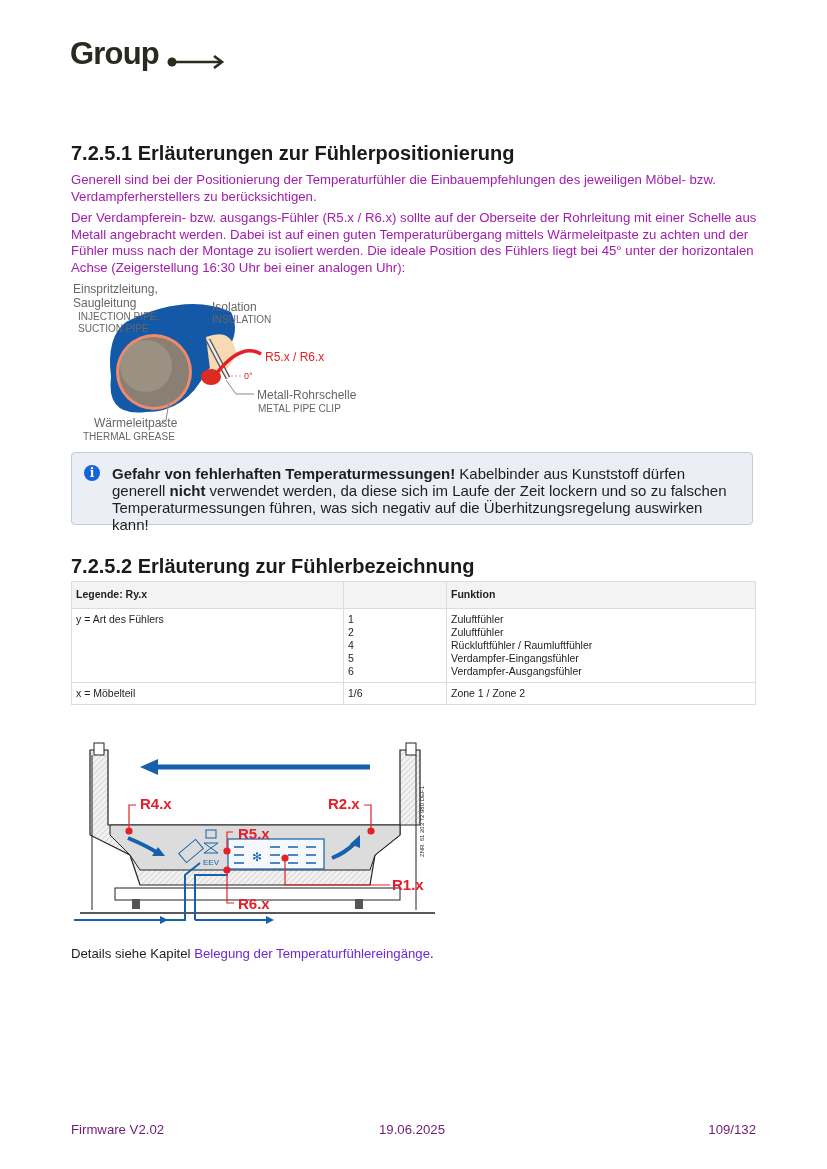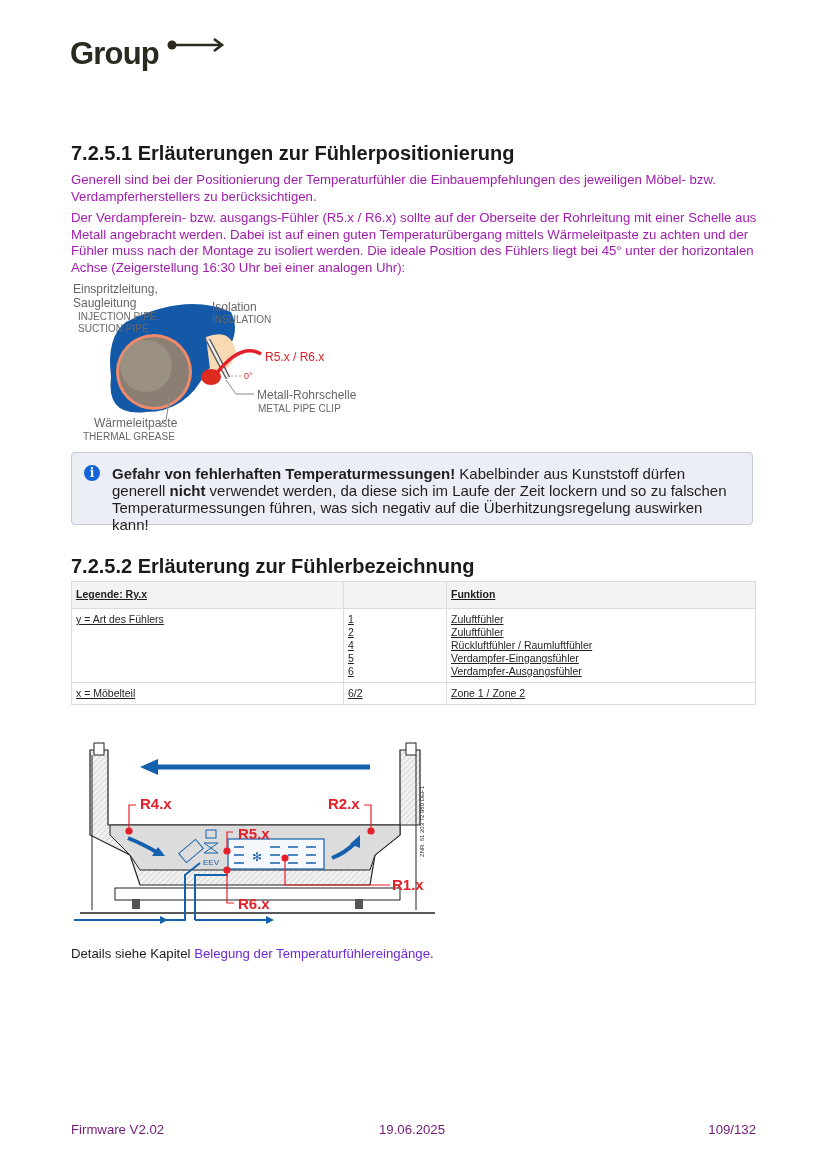--- a/index.html
+++ b/index.html
@@ -2,37 +2,37 @@
 <html><head>
 <meta charset="utf-8">
 <style>
   html, body { margin: 0; padding: 0; background: #ffffff; }
   body {
     width: 827px; height: 1169px; position: relative; overflow: hidden;
     font-family: "Liberation Sans", sans-serif; color: #1a1a1a;
   }
   .logo { position: absolute; left: 70px; top: 36px; font-weight: bold; line-height: 1; }
   .logo .l1 { color: #1aa9c8; font-size: 31px; letter-spacing: -0.8px; display: block; }
-  .logo .l2 { color: #2a2a1e; font-size: 31px; letter-spacing: -0.8px; display: flex; align-items: flex-start; margin-top: 2px; }
+  .logo .l2 { color: #2a2a1e; font-size: 31px; letter-spacing: -0.8px; display: flex; align-items: flex-end; margin-top: 2px; }
   .logo .l2 svg { margin-left: 8px; }
 
   h2 { position: absolute; left: 71px; margin: 0; font-size: 20px; font-weight: bold; color: #1a1a1a; }
   .p { position: absolute; left: 71px; width: 690px; font-size: 13.2px; line-height: 16.5px; margin: 0; color: #a21caf; }
 
   .fig1 { position: absolute; left: 66px; top: 282px; width: 310px; height: 165px; }
 
   .note {
     position: absolute; left: 71px; top: 452px; width: 682px; height: 73px;
     background: #eceef5; border: 1px solid #c6cad8; border-radius: 4px; box-sizing: border-box;
   }
   .note .icon { position: absolute; left: 12px; top: 12px; width: 16px; height: 16px; border-radius: 50%; background: #1565d8; color: #fff; font-weight: bold; font-size: 12px; text-align: center; line-height: 16px; font-family: "DejaVu Serif", serif; }
   .note .txt { position: absolute; left: 40px; top: 12px; right: 14px; font-size: 15px; line-height: 17px; color: #1e1e1e; }
 
   table.leg { position: absolute; left: 71px; top: 581px; width: 685px; border-collapse: collapse; font-size: 10.5px; color: #1e1e1e; }
-  table.leg td, table.leg th { border: 1px solid #dcdcdc; padding: 4px 4px; vertical-align: top; text-align: left; line-height: 13px; text-decoration: underline; }
+  table.leg td, table.leg th { border: 1px solid #dcdcdc; padding: 4px 4px; vertical-align: top; text-align: left; line-height: 13px; }
   table.leg th { background: #f3f3f3; font-weight: bold; height: 16px; padding-top: 6px; }
   table.leg td.c1 { width: 263px; }
   table.leg td.c2 { width: 94px; }
   .ml div { line-height: 13px; }
 
   .fig2 { position: absolute; left: 70px; top: 735px; width: 370px; height: 200px; }
 
   .details { position: absolute; left: 71px; top: 946px; font-size: 13.2px; color: #1e1e1e; }
   .details a { color: #6d28d9; text-decoration: none; }
 
@@ -111,21 +111,21 @@
     <td class="ml">
       <div>Zuluftfühler</div>
       <div>Zuluftfühler</div>
       <div>Rückluftfühler / Raumluftfühler</div>
       <div>Verdampfer-Eingangsfühler</div>
       <div>Verdampfer-Ausgangsfühler</div>
     </td>
   </tr>
   <tr>
     <td class="c1">x = Möbelteil</td>
-    <td class="c2">6/2</td>
+    <td class="c2">1/6</td>
     <td>Zone 1 / Zone 2</td>
   </tr>
 </tbody>
   </table>
 
 <svg class="fig2" viewBox="0 0 370 200" font-family="Liberation Sans, sans-serif" font-weight="bold">
   <defs>
     <pattern id="hatch" width="4" height="4" patternUnits="userSpaceOnUse" patternTransform="rotate(45)">
       <rect width="4" height="4" fill="#f2f2f2"></rect>
         <line x1="0" y1="0" x2="0" y2="4" stroke="#bbb" stroke-width="1"></line>

